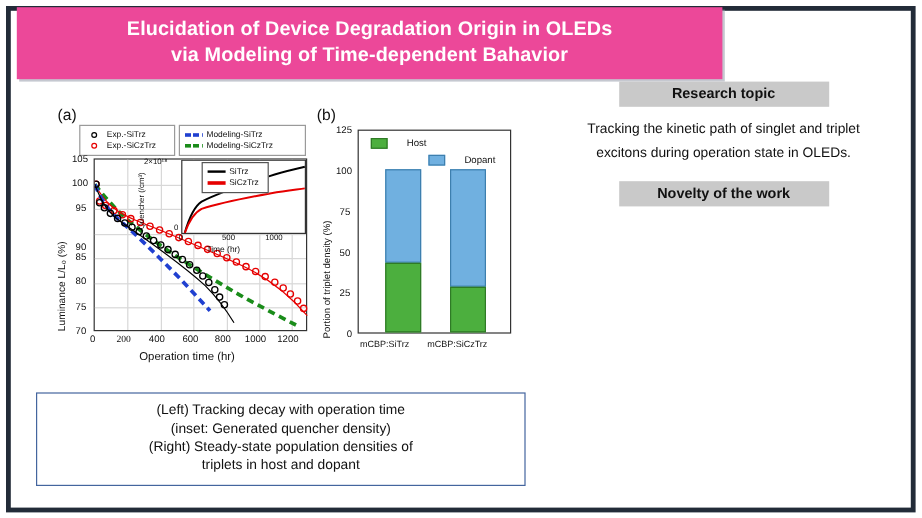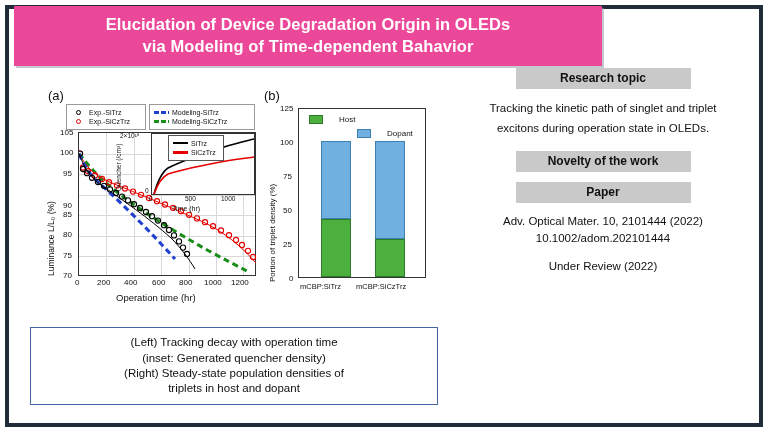--- a/index.html
+++ b/index.html
@@ -254,21 +254,21 @@
       <div class="tick-lbl" style="left:41px;top:-1px;font-size:6.5px;">2×10¹⁸</div>
       <div class="tick-lbl" style="left:66px;top:54px;font-size:6.5px;">0</div>
       <div class="axis-title vert" style="left:36px;top:58px;font-size:6.5px;">Quencher (/cm³)</div>
       <div class="tick-lbl" style="left:70px;top:62px;font-size:6.5px;">0</div>
       <div class="tick-lbl" style="left:106px;top:62px;font-size:6.5px;">500</div>
       <div class="tick-lbl" style="left:142px;top:62px;font-size:6.5px;">1000</div>
       <div class="axis-title" style="left:93px;top:72px;font-size:7px;">Time (hr)</div>
     </div>
 
     <div class="tick-lbl" style="left:33px;top:192px;">0</div>
-    <div class="tick-lbl" style="left:55px;top:192px;">200</div>
+    <div class="tick-lbl" style="left:55px;top:192px;font-family:Liberation Serif, serif;">200</div>
     <div class="tick-lbl" style="left:82px;top:192px;text-align:center;">400</div>
     <div class="tick-lbl" style="left:110px;top:192px;">600</div>
     <div class="tick-lbl" style="left:137px;top:192px;">800</div>
     <div class="tick-lbl" style="left:162px;top:192px;">1000</div>
     <div class="tick-lbl" style="left:189px;top:192px;">1200</div>
 
     <div class="axis-title" style="left:74px;top:206px;font-size:9.5px;">Operation time (hr)</div>
   </div>
 
   <div class="fig-b">
@@ -324,24 +324,15 @@
       <div class="rbody center">
         <div>Tracking the kinetic path of singlet and triplet</div>
         <div>excitons during operation state in OLEDs.</div>
       </div>
     </div>
 
     <div class="sec" style="margin-top:12px;">
       <div class="banner">Novelty of the work</div>
     </div>
 
-    <div class="sec" style="margin-top:10px;">
-      <div class="banner">Paper</div>
-      <div style="margin-top:10px;">
-        <div class="paper-line">Adv. Optical Mater. 10, 2101444 (2022)</div>
-        <div class="paper-line">10.1002/adom.202101444</div>
-        <div class="paper-gap"></div>
-        <div class="paper-line">Under Review (2022)</div>
-      </div>
-    </div>
   </div>
 
 </div>
 
 </body></html>

